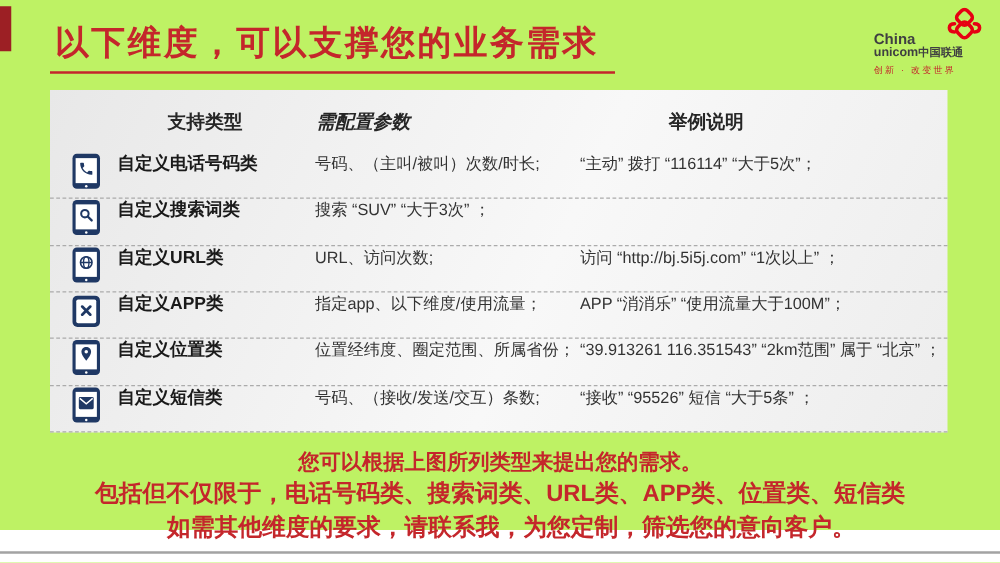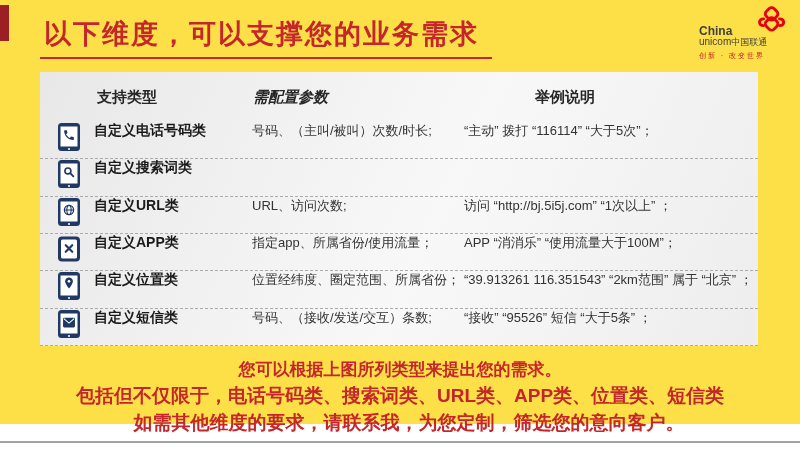--- a/index.html
+++ b/index.html
@@ -1,42 +1,42 @@
 <!DOCTYPE html>
 <html><head>
 <meta charset="utf-8">
 <style>
   html,body{margin:0;padding:0;}
   body{
     width:800px;height:450px;overflow:hidden;background:#ffffff;
     font-family:"Liberation Sans","DejaVu Sans",sans-serif;
     -webkit-font-smoothing:antialiased;
   }
-  .slide{position:relative;width:800px;height:424px;background:#fde047;}
+  .slide{position:relative;width:800px;height:424px;background:#bef264;}
 
   
   .red-tab{position:absolute;left:0;top:5px;width:9px;height:36px;background:#9C1F24;}
   .title{position:absolute;left:44px;top:16px;font-size:27px;font-weight:bold;
          color:#C4262B;letter-spacing:2px;white-space:nowrap;}
   .title-underline{position:absolute;left:40px;top:57px;width:452px;height:2px;background:#C4262B;}
 
   
   .logo{position:absolute;left:693px;top:6px;width:102px;height:58px;}
   .logo .knot{position:absolute;right:6px;top:0;}
   .logo .en1{position:absolute;left:6px;top:19px;font-size:12px;font-weight:bold;color:#3F3F41;line-height:12px;}
-  .logo .en2{position:absolute;left:6px;top:31px;font-size:10px;font-weight:normal;color:#3F3F41;line-height:10px;white-space:nowrap;}
+  .logo .en2{position:absolute;left:6px;top:31px;font-size:10px;font-weight:bold;color:#3F3F41;line-height:10px;white-space:nowrap;}
   .logo .cn{font-size:9px;letter-spacing:0;}
   .logo .slogan{position:absolute;left:6px;top:45px;font-size:8px;color:#C4262B;
                 letter-spacing:2px;white-space:nowrap;transform:scale(.9);transform-origin:left top;}
 
   
   .table{position:absolute;left:40px;top:72px;width:718px;height:274px;
          background:linear-gradient(115deg,#e8e8e8 0%,#f8f8f8 55%,#ededed 100%);}
   .hdr{position:absolute;top:16px;font-weight:bold;font-size:15px;color:#262626;white-space:nowrap;}
-  .hdr-1{left:20px;width:134px;text-align:center;}
+  .hdr-1{left:20px;width:134px;text-align:right;}
   .hdr-2{left:213px;font-style:italic;}
   .hdr-3{left:455px;width:140px;text-align:center;}
   .rows{position:absolute;left:0;right:0;top:50px;bottom:0;display:flex;flex-direction:column;}
   .row{flex:1;display:flex;align-items:flex-start;border-bottom:1px dashed #ababab;}
   .c-icon{margin-left:16px;width:26px;display:flex;align-items:center;justify-content:center;}
   .c-type{margin-left:12px;width:158px;font-weight:bold;font-size:14px;color:#1a1a1a;white-space:nowrap;}
   .c-params{width:212px;font-size:13px;color:#333;white-space:nowrap;}
   .c-example{flex:1;font-size:13px;color:#333;white-space:nowrap;}
 
   
@@ -102,20 +102,21 @@
             <rect x="1" y="1" width="22" height="28" rx="3.5" fill="#1F3864"></rect>
             <rect x="3.5" y="4.5" width="17" height="20" fill="#ffffff"></rect>
             <circle cx="12" cy="27" r="1" fill="#ffffff"></circle>
             <svg x="5.5" y="6.5" width="13" height="13" viewBox="0 0 24 24">
               <circle cx="10" cy="10" r="5.5" fill="none" stroke="#1F3864" stroke-width="3"></circle>
               <line x1="14.2" y1="14.2" x2="20" y2="20" stroke="#1F3864" stroke-width="3.4" stroke-linecap="round"></line>
             </svg>
           </svg>
         </span>
         <span class="c-type">自定义搜索词类</span>
+        <span class="c-example">搜索 “SUV”  “大于3次” ；</span>
       </div>
 
       <div class="row">
         <span class="c-icon">
           <svg width="24" height="30" viewBox="0 0 24 30">
             <rect x="1" y="1" width="22" height="28" rx="3.5" fill="#1F3864"></rect>
             <rect x="3.5" y="4.5" width="17" height="20" fill="#ffffff"></rect>
             <circle cx="12" cy="27" r="1" fill="#ffffff"></circle>
             <svg x="5.5" y="6.5" width="13" height="13" viewBox="0 0 24 24">
               <circle cx="12" cy="12" r="8.5" fill="none" stroke="#1F3864" stroke-width="2.4"></circle>
@@ -133,21 +134,21 @@
         <span class="c-icon">
           <svg width="24" height="30" viewBox="0 0 24 30">
             <rect x="1" y="2.5" width="22" height="25" rx="4" fill="#1F3864"></rect>
             <rect x="4" y="5.5" width="16" height="19" rx="1.5" fill="#ffffff"></rect>
             <svg x="5.5" y="8" width="13" height="13" viewBox="0 0 24 24">
               <path d="M6 6 L18 18 M18 6 L6 18" stroke="#1F3864" stroke-width="4" stroke-linecap="round"></path>
             </svg>
           </svg>
         </span>
         <span class="c-type">自定义APP类</span>
-        <span class="c-params">指定app、所属省份/使用流量；</span>
+        <span class="c-params">指定app、以下维度/使用流量；</span>
         <span class="c-example">APP “消消乐”  “使用流量大于100M”；</span>
       </div>
 
       <div class="row">
         <span class="c-icon">
           <svg width="24" height="30" viewBox="0 0 24 30">
             <rect x="1" y="1" width="22" height="28" rx="3.5" fill="#1F3864"></rect>
             <rect x="3.5" y="4.5" width="17" height="20" fill="#ffffff"></rect>
             <circle cx="12" cy="27" r="1" fill="#ffffff"></circle>
             <svg x="5.5" y="5.5" width="13" height="15" viewBox="0 0 24 28">

